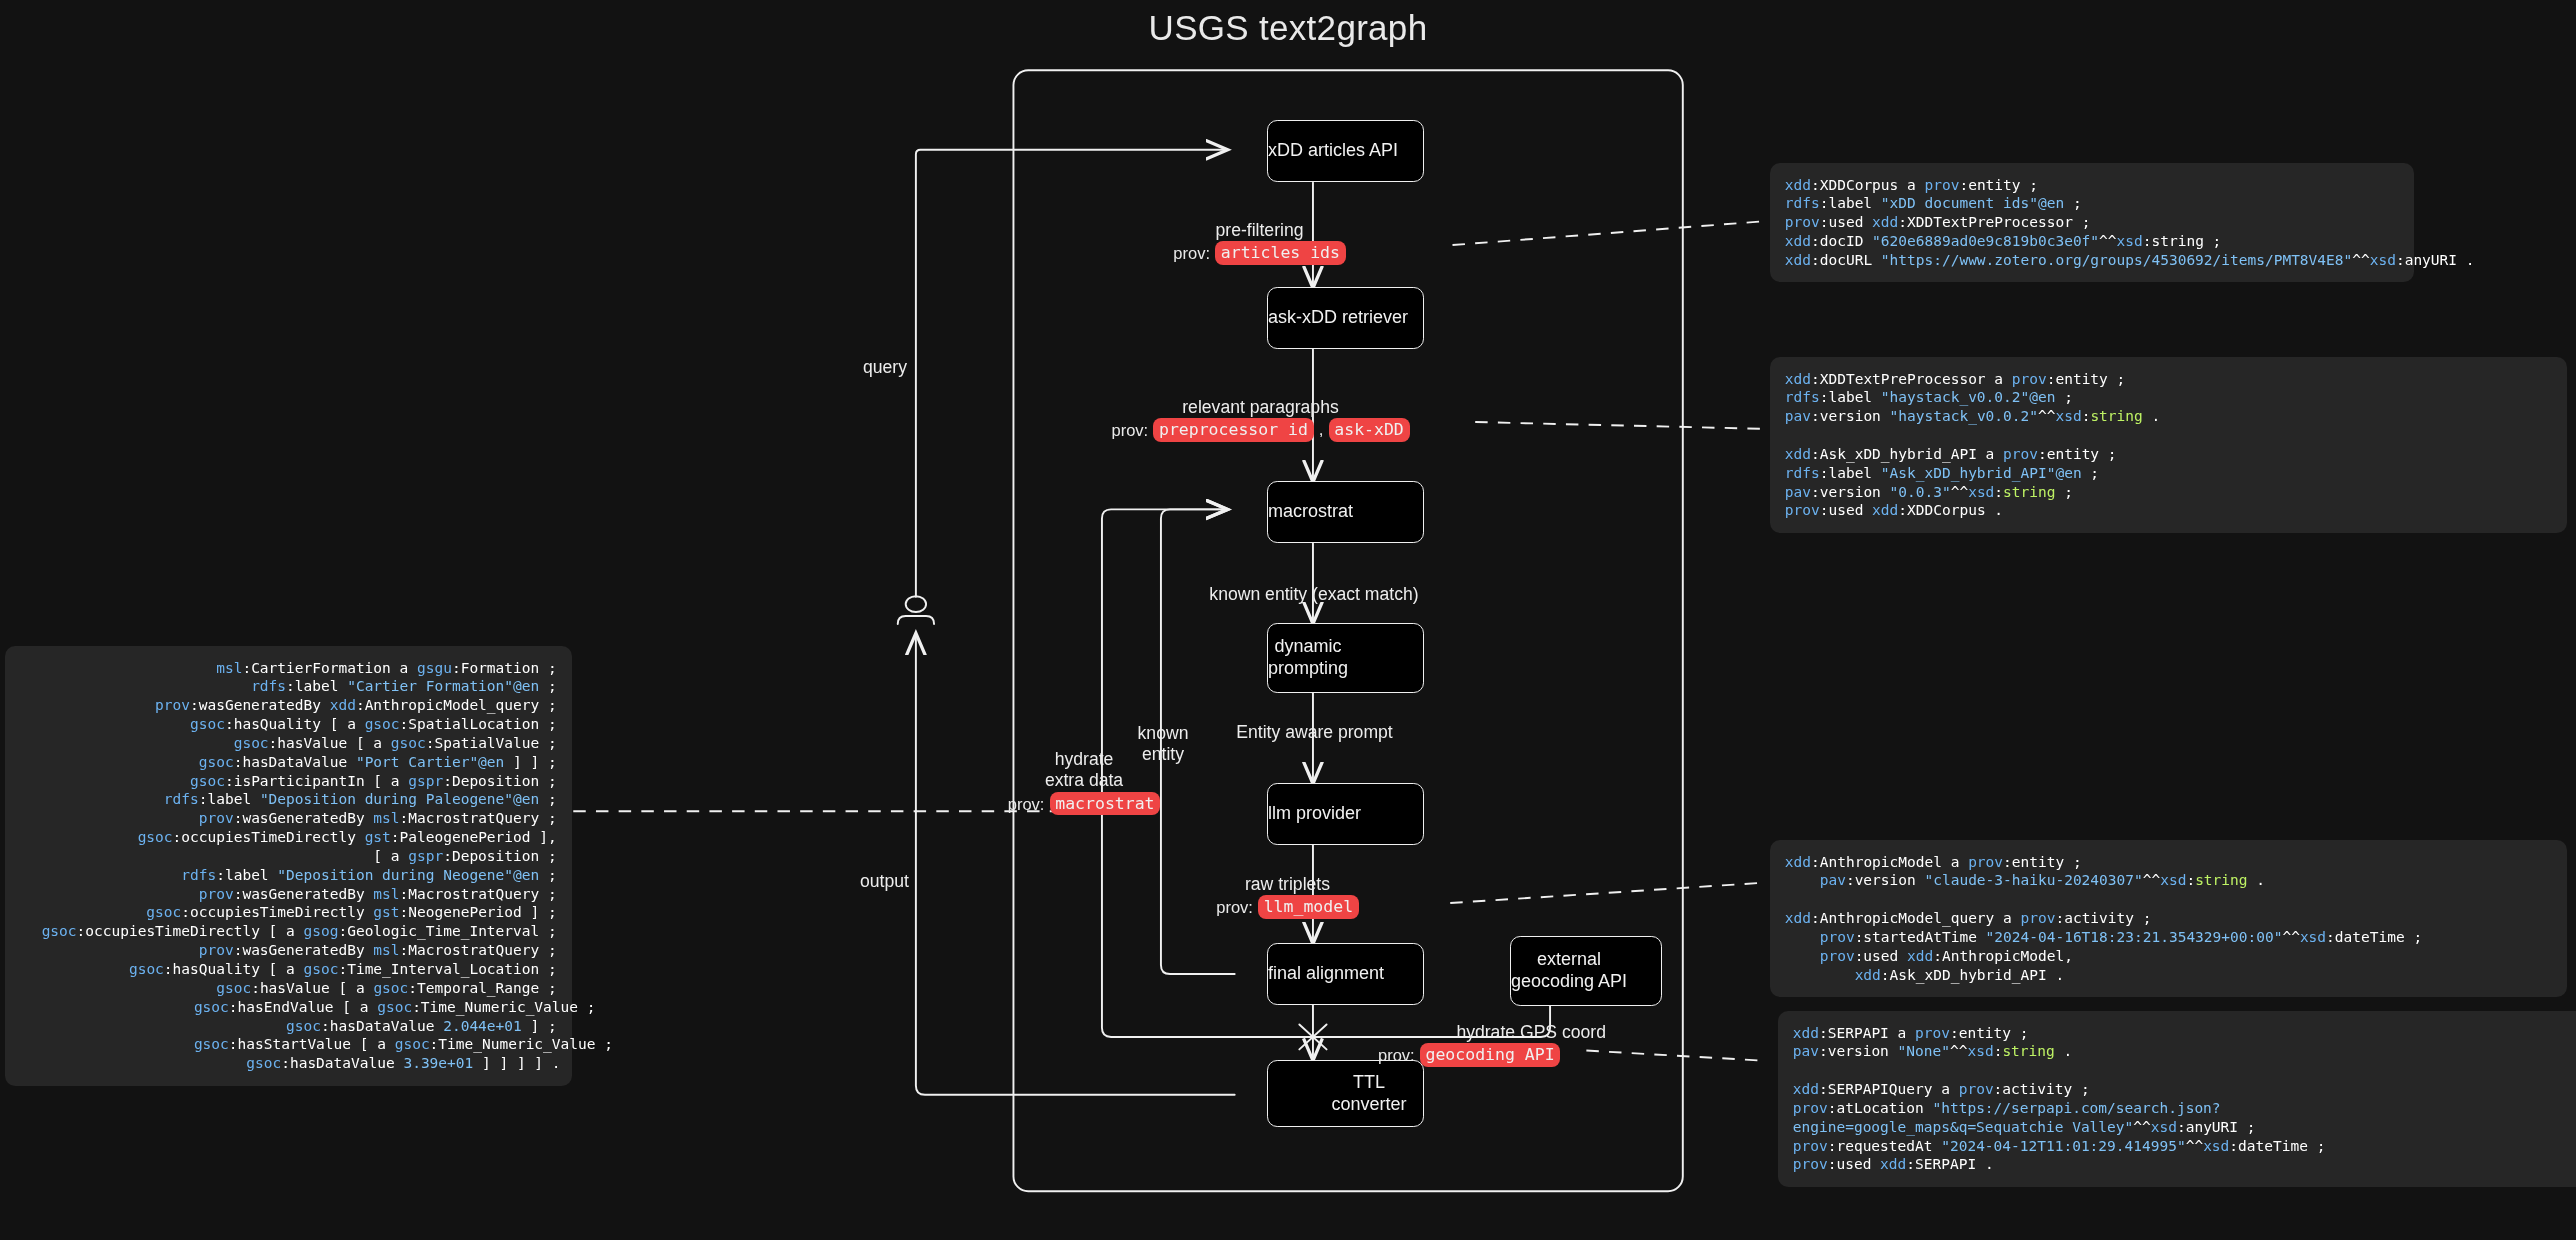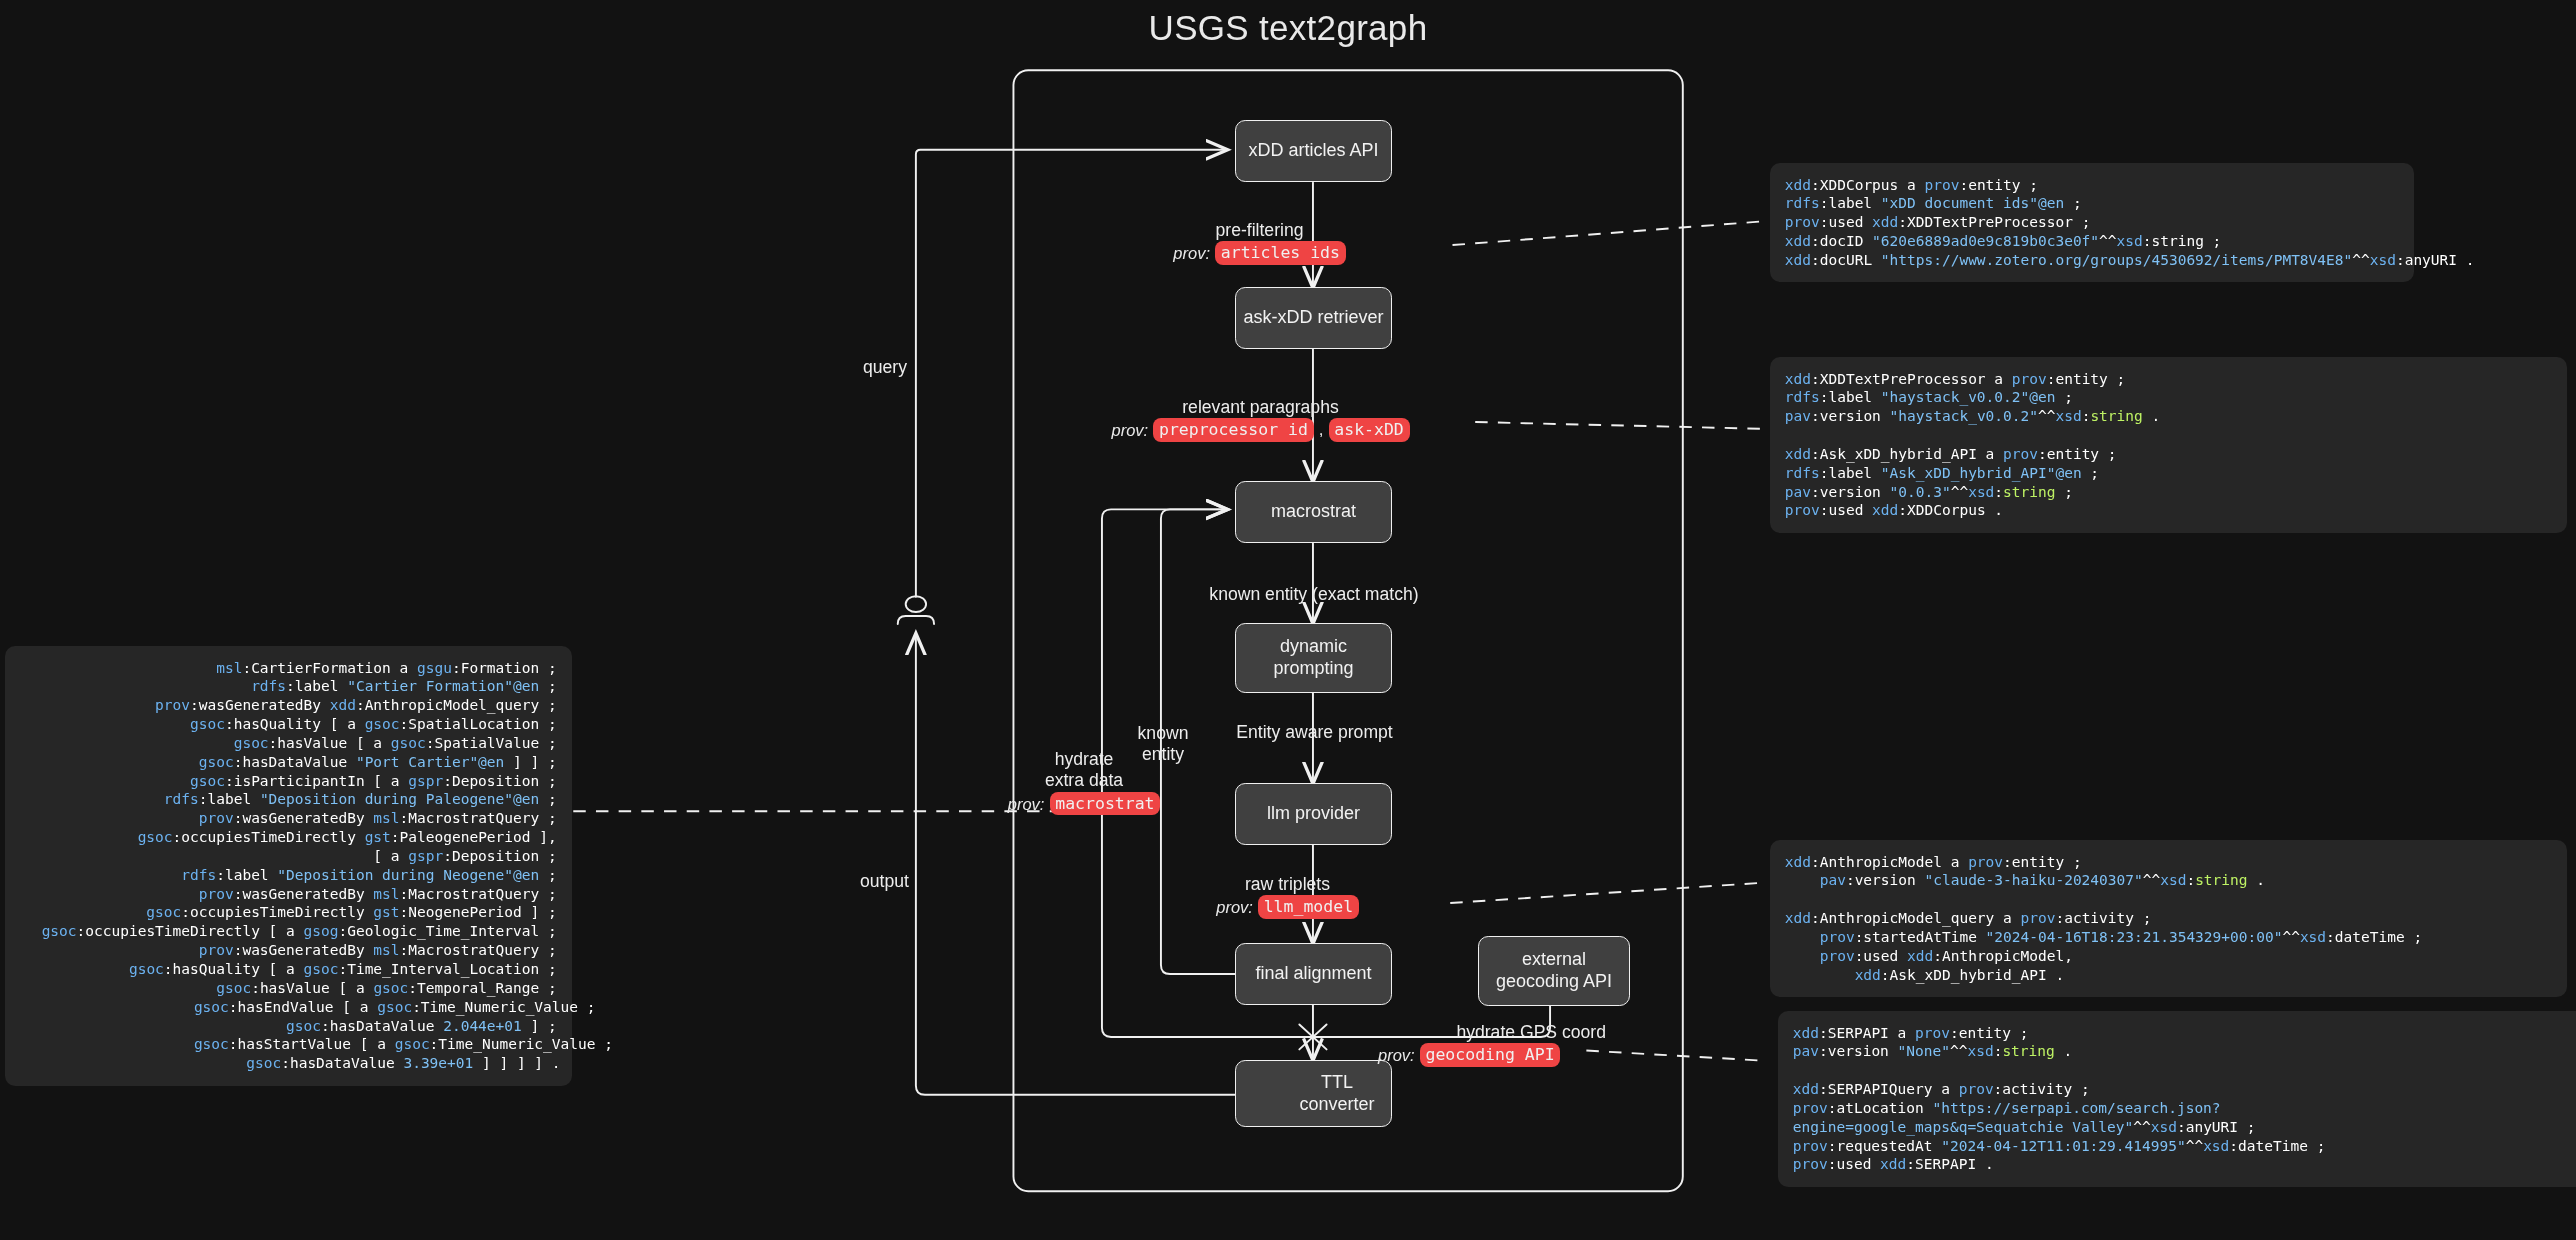--- a/index.html
+++ b/index.html
@@ -29,40 +29,41 @@
 
   #code-left{left:4.5px;top:646px;width:567px;text-align:right;}
   #code-xddcorpus{left:1770px;top:163px;width:644px;}
   #code-preproc{left:1770px;top:357px;width:797px;}
   #code-anthropic{left:1770px;top:840px;width:797px;}
   #code-serpapi{left:1770px;top:1011px;width:900px;margin-left:8px;}
 
   
   .node{
     position:absolute;border:1.7px solid #f0f0f0;border-radius:10.2px;
-    background:#404040;display:flex;align-items:center;justify-content:center;
+    background:#000000;display:flex;align-items:center;justify-content:flex-start;
     text-align:center;font-size:18px;color:#f2f2f2;line-height:1.2;
     box-sizing:border-box;
+    margin-left:32px;
   }
   #node-xdd-articles-api{left:1235px;top:120px;width:157px;height:62px;}
   #node-ask-xdd-retriever{left:1235px;top:287px;width:157px;height:62px;}
   #node-macrostrat{left:1235px;top:481px;width:157px;height:62px;}
   #node-dynamic-prompting{left:1235px;top:623px;width:157px;height:70px;}
   #node-llm-provider{left:1235px;top:783px;width:157px;height:62px;}
   #node-final-alignment{left:1235px;top:943px;width:157px;height:62px;}
   #node-ttl-converter{left:1235px;top:1060px;width:157px;height:67px;padding-left:47px;}
   #node-geocoding-api{left:1478px;top:936px;width:152px;height:70px;}
 
   
   .edge-label{
     position:absolute;font-size:17.6px;color:#ededed;text-align:center;
     line-height:1.22;white-space:nowrap;
   }
   .edge-label .prov-row{display:flex;align-items:center;gap:5.1px;justify-content:center;}
-  .prov-key{font-size:16.5px;color:#e9e9e9;font-family:"Liberation Sans",sans-serif;font-style:italic;}
+  .prov-key{font-size:16.5px;color:#e9e9e9;font-family:"Liberation Sans",sans-serif;}
   .chip{
     background:#ef4444;border-radius:8px;padding:1.7px 5.7px;
     font-family:"DejaVu Sans Mono","Liberation Mono",monospace;
     font-size:16.5px;color:#f0f0f0;
   }
   .comma{font-size:17px;color:#eaeaea;}
 
   #lbl-prefiltering{left:1098px;top:220px;width:323px;}
   #lbl-relevant{left:1076px;top:397px;width:369px;}
   #lbl-known-exact{left:1144px;top:584px;width:340px;}

